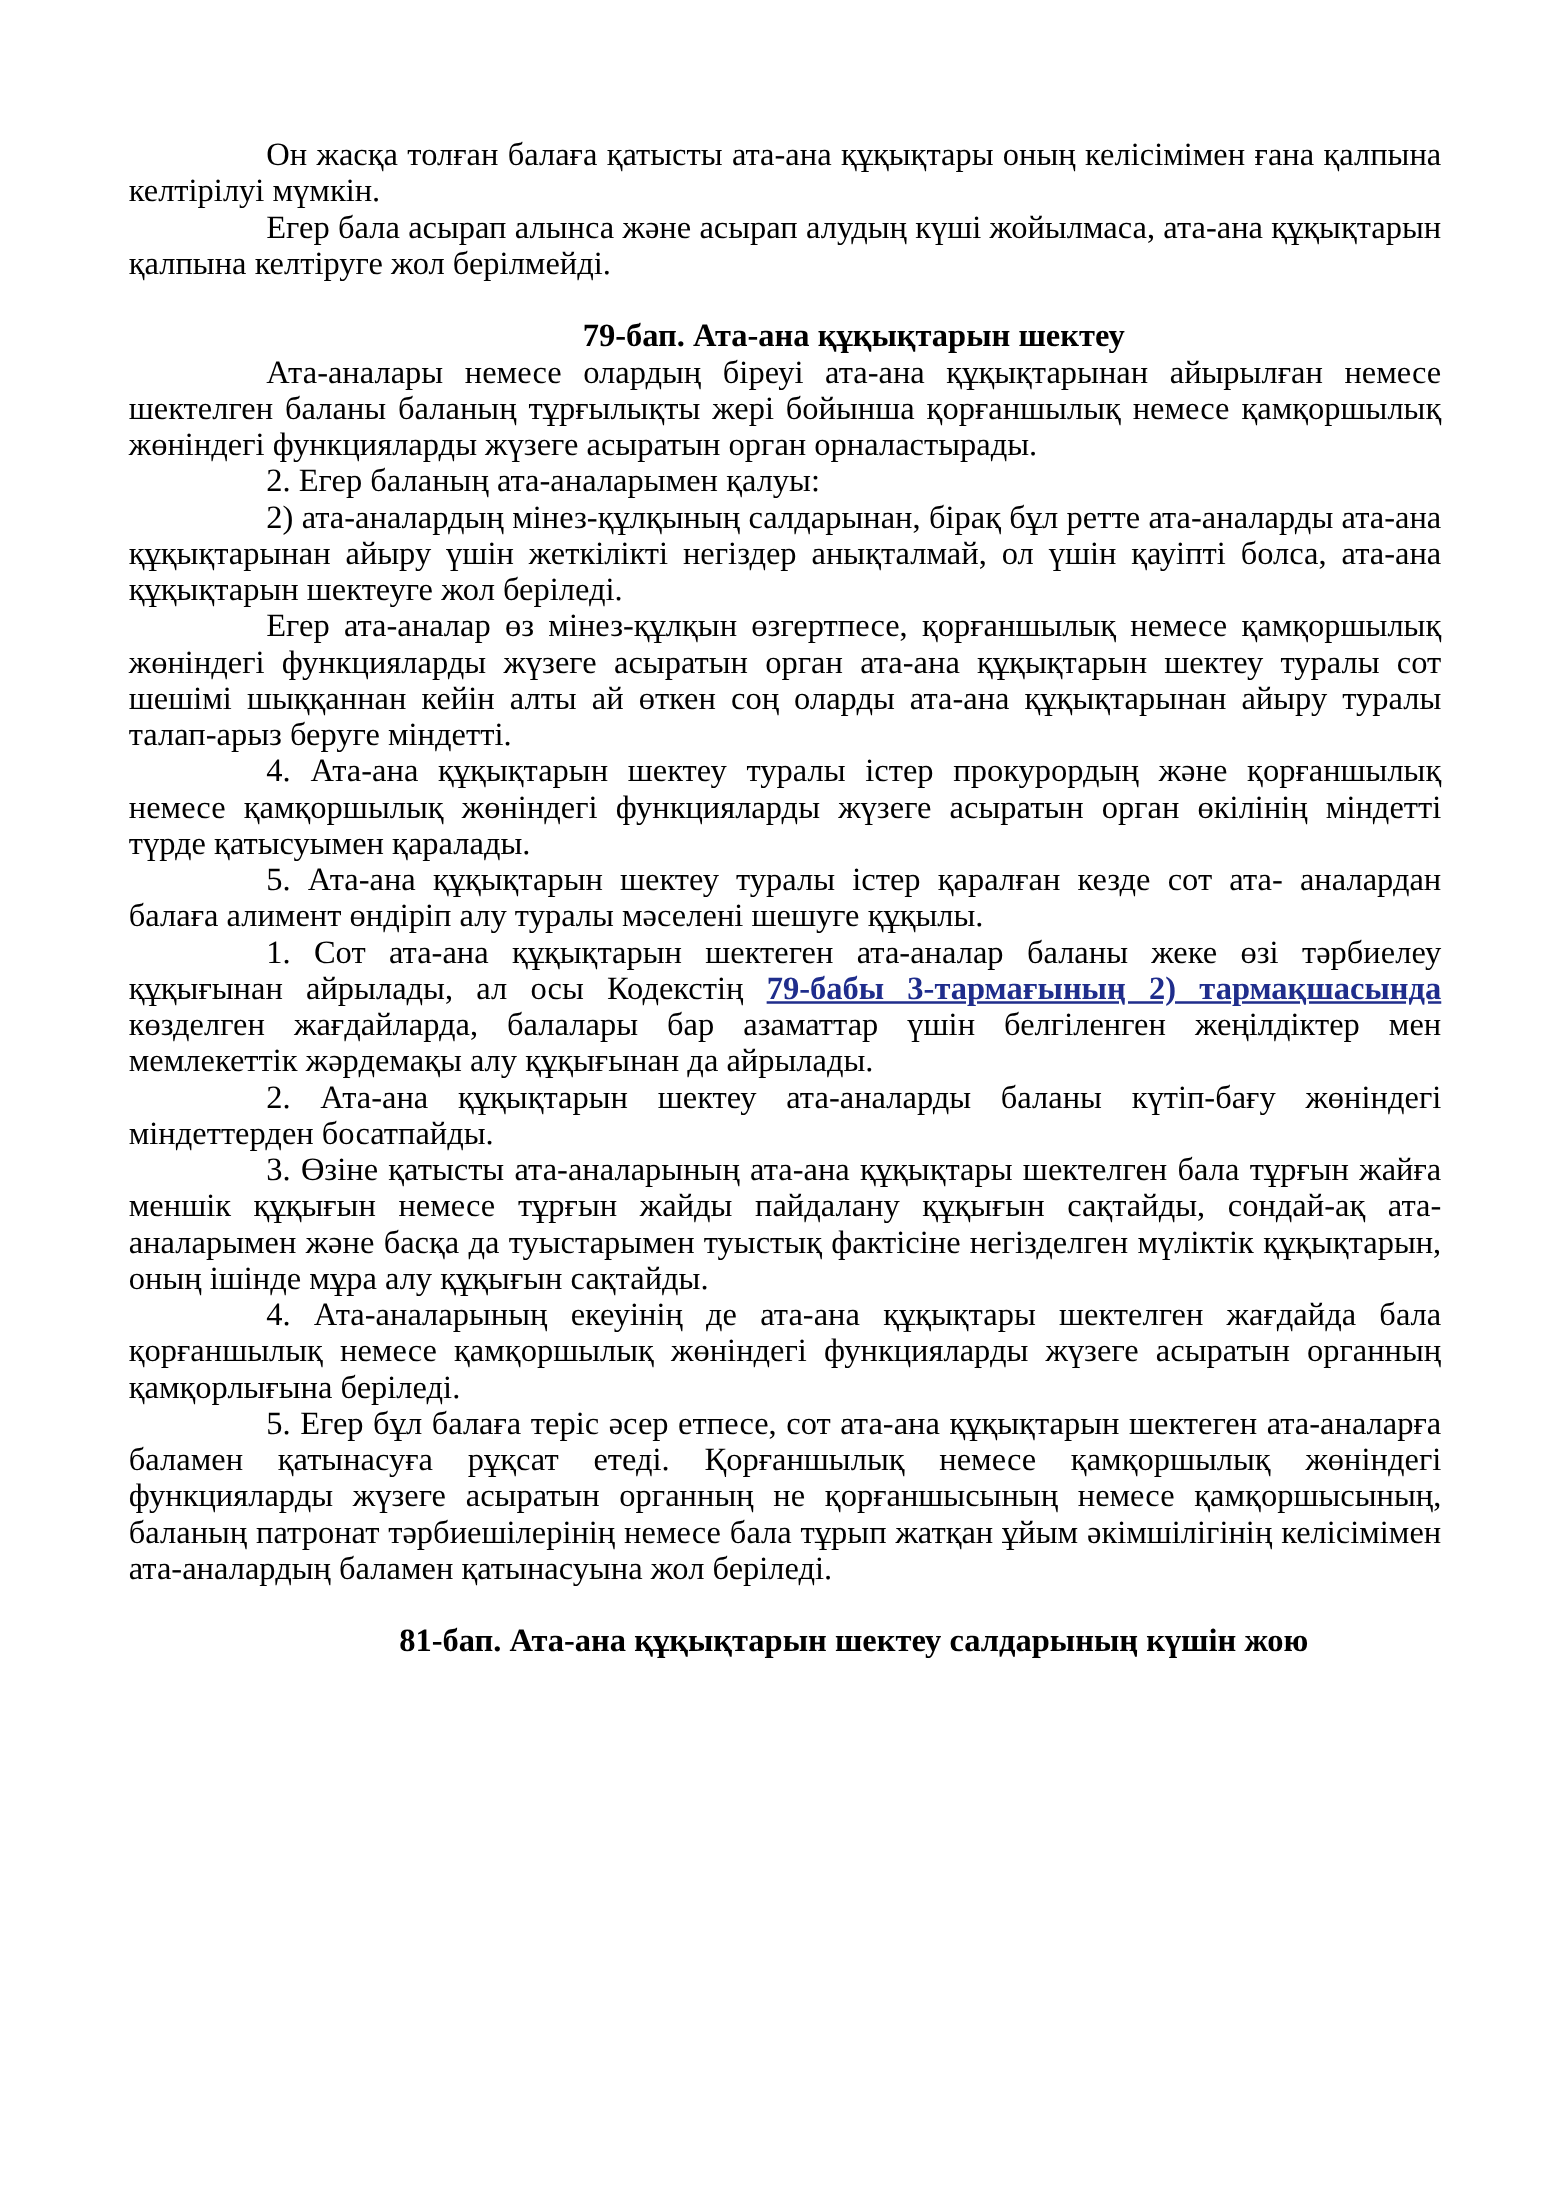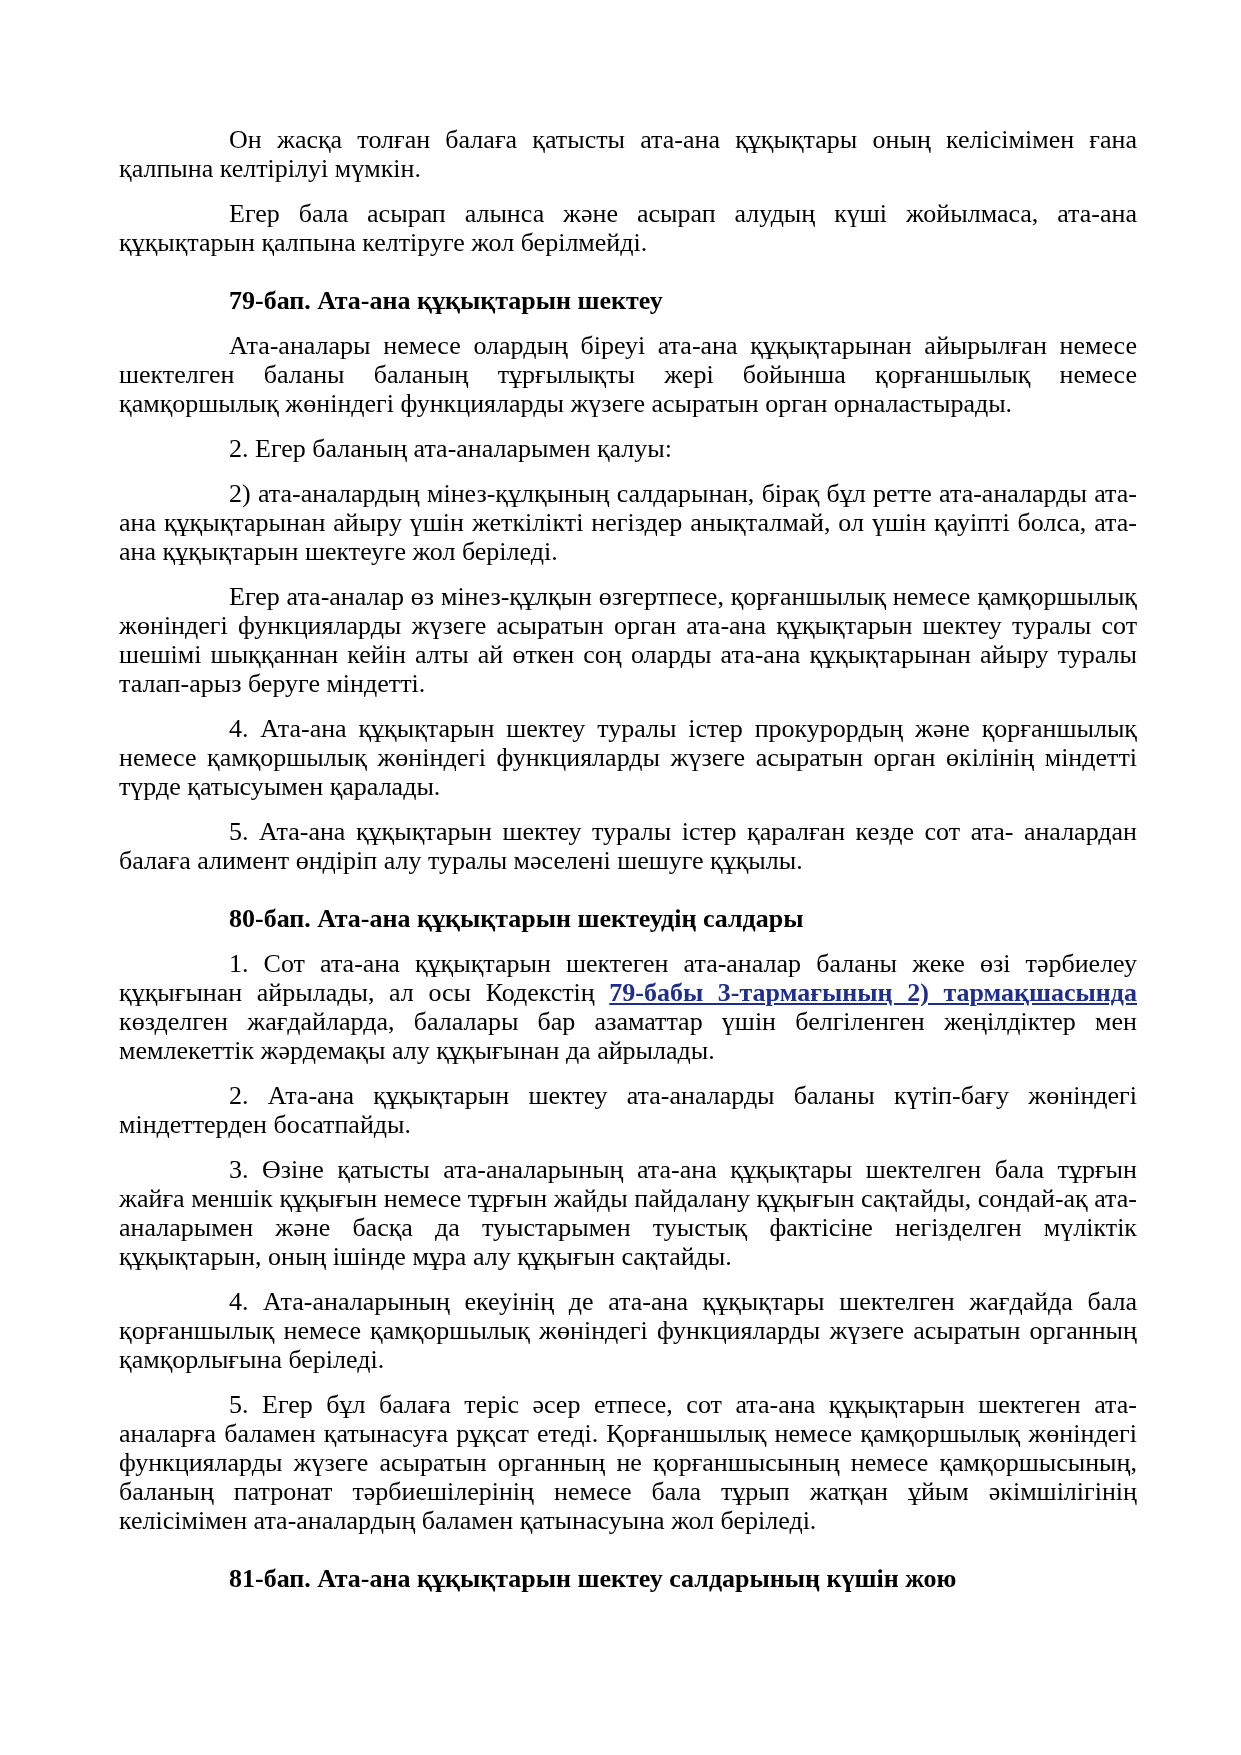--- a/index.html
+++ b/index.html
@@ -16,32 +16,32 @@
   }
   .page {
     box-sizing: border-box;
     width: 1241px;
     height: 1755px;
     padding: 109px 88px 0 103px;
     background: var(--background, #ffffff);
   }
   .page p,
   .page h2 {
-    margin: 16px;
+    margin: 0;
     padding: 0;
     font-size: 26px;
     line-height: 29px;
     text-indent: 110px;
     text-align: justify;
     text-justify: inter-word;
     font-weight: normal;
   }
   .page h2 {
     font-weight: bold;
-    text-align: left;
+    text-align: center;
     margin-top: 29px;
   }
   .doc-link {
     color: var(--link-color, #1f2d8c);
     font-weight: bold;
     text-decoration: underline;
     cursor: pointer;
   }
 </style>
 </head>
@@ -50,21 +50,20 @@
 <div class="page">
   <p>Он жасқа толған балаға қатысты ата-ана құқықтары оның келісімімен ғана қалпына келтірілуі мүмкін.</p>
   <p>Егер бала асырап алынса және асырап алудың күші жойылмаса, ата-ана құқықтарын қалпына келтіруге жол берілмейді.</p>
   <h2>79-бап. Ата-ана құқықтарын шектеу</h2>
   <p>Ата-аналары немесе олардың біреуі ата-ана құқықтарынан айырылған немесе шектелген баланы баланың тұрғылықты жері бойынша қорғаншылық немесе қамқоршылық жөніндегі функцияларды жүзеге асыратын орган орналастырады.</p>
   <p>2. Егер баланың ата-аналарымен қалуы:</p>
   <p>2) ата-аналардың мінез-құлқының салдарынан, бірақ бұл ретте ата-аналарды ата-ана құқықтарынан айыру үшін жеткілікті негіздер анықталмай, ол үшін қауіпті болса, ата-ана құқықтарын шектеуге жол беріледі.</p>
   <p>Егер ата-аналар өз мінез-құлқын өзгертпесе, қорғаншылық немесе қамқоршылық жөніндегі функцияларды жүзеге асыратын орган ата-ана құқықтарын шектеу туралы сот шешімі шыққаннан кейін алты ай өткен соң оларды ата-ана құқықтарынан айыру туралы талап-арыз беруге міндетті.</p>
   <p>4. Ата-ана құқықтарын шектеу туралы істер прокурордың және қорғаншылық немесе қамқоршылық жөніндегі функцияларды жүзеге асыратын орган өкілінің міндетті түрде қатысуымен қаралады.</p>
   <p>5. Ата-ана құқықтарын шектеу туралы істер қаралған кезде сот ата- аналардан балаға алимент өндіріп алу туралы мәселені шешуге құқылы.</p>
-  <h2>80-бап. Ата-ана құқықтарын шектеудің салдары</h2>
   <p>
     <span>1. Сот ата-ана құқықтарын шектеген ата-аналар баланы жеке өзі тәрбиелеу құқығынан айрылады, ал осы Кодекстің </span><a class="doc-link">79-бабы 3-тармағының 2) тармақшасында</a><span> көзделген жағдайларда, балалары бар азаматтар үшін белгіленген жеңілдіктер мен мемлекеттік жәрдемақы алу құқығынан да айрылады.</span>
   </p>
   <p>2. Ата-ана құқықтарын шектеу ата-аналарды баланы күтіп-бағу жөніндегі міндеттерден босатпайды.</p>
   <p>3. Өзіне қатысты ата-аналарының ата-ана құқықтары шектелген бала тұрғын жайға меншік құқығын немесе тұрғын жайды пайдалану құқығын сақтайды, сондай-ақ ата-аналарымен және басқа да туыстарымен туыстық фактісіне негізделген мүліктік құқықтарын, оның ішінде мұра алу құқығын сақтайды.</p>
   <p>4. Ата-аналарының екеуінің де ата-ана құқықтары шектелген жағдайда бала қорғаншылық немесе қамқоршылық жөніндегі функцияларды жүзеге асыратын органның қамқорлығына беріледі.</p>
   <p>5. Егер бұл балаға теріс әсер етпесе, сот ата-ана құқықтарын шектеген ата-аналарға баламен қатынасуға рұқсат етеді. Қорғаншылық немесе қамқоршылық жөніндегі функцияларды жүзеге асыратын органның не қорғаншысының немесе қамқоршысының, баланың патронат тәрбиешілерінің немесе бала тұрып жатқан ұйым әкімшілігінің келісімімен ата-аналардың баламен қатынасуына жол беріледі.</p>
   <h2>81-бап. Ата-ана құқықтарын шектеу салдарының күшін жою</h2>
 </div>
 

